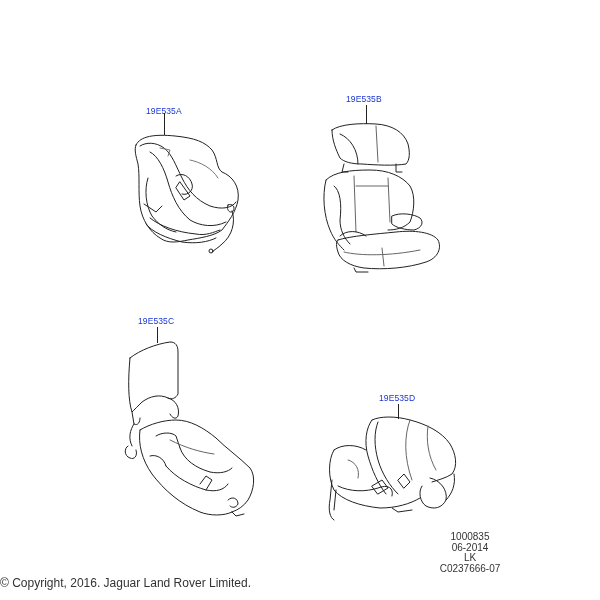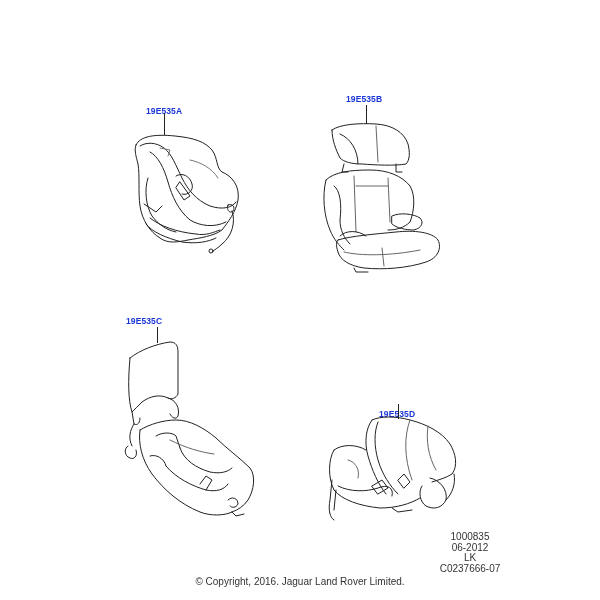--- a/index.html
+++ b/index.html
@@ -1,35 +1,35 @@
 <!DOCTYPE html>
 <html><head>
 <meta charset="utf-8">
 <style>
   html, body { margin:0; padding:0; background:#ffffff; }
   body { width:600px; height:600px; position:relative; overflow:hidden; font-family:"Liberation Sans", sans-serif; }
-  .callout { position:absolute; font-size:8.5px; font-weight:bold; color:#1a35d6; letter-spacing:0.1px; }
+  .callout { position:absolute; font-size:8.5px; font-weight:normal; color:#1a35d6; letter-spacing:0.1px; }
   .leader { position:absolute; width:1px; background:#222; }
   .art { position:absolute; left:0; top:0; }
   .ref-block { position:absolute; left:435px; top:532px; width:70px; text-align:center; font-size:10px; line-height:10.5px; color:#333; }
-  .copyright { position:absolute; left:0; width:600px; top:576px; text-align:center; font-size:10px; color:#333; }
+  .copyright { position:absolute; left:0; width:600px; top:576px; font-size:12px; color:#333; }
 </style>
 </head>
 <body>
 
 <div class="callout" style="left:146px;top:106px;">19E535A</div>
 <div class="leader" style="left:164px;top:113px;height:22px;"></div>
 
 <div class="callout" style="left:346px;top:94px;">19E535B</div>
 <div class="leader" style="left:366px;top:105px;height:19px;"></div>
 
-<div class="callout" style="left:126px;top:316px;">19E535C</div>
+<div class="callout" style="left:138px;top:316px;">19E535C</div>
 <div class="leader" style="left:157px;top:327px;height:16px;"></div>
 
-<div class="callout" style="left:379px;top:393px;margin-top:16px;">19E535D</div>
+<div class="callout" style="left:379px;top:393px;">19E535D</div>
 <div class="leader" style="left:398px;top:404px;height:15px;"></div>
 
 <svg class="art" width="600" height="600" viewBox="0 0 600 600" fill="none" stroke="#222" stroke-width="1" stroke-linejoin="round" stroke-linecap="round">
 
   <g>
     <path d="M136,145 C140,136 155,134 175,136 C195,138 205,142 212,150 C218,158 216,168 222,172 C232,176 240,186 238,200 C236,212 228,222 222,230 C214,236 200,238 188,240 C178,242 168,244 160,238 C150,232 142,220 140,206 C138,192 140,176 138,164 C136,156 134,150 136,145 Z"></path>
     <path d="M140,146 C146,142 156,142 164,148 C172,154 176,166 182,178 C188,190 196,200 210,206 C222,210 232,208 236,202"></path>
     <path d="M150,152 C158,156 164,168 168,182 C172,196 178,210 190,220 C200,226 214,228 226,222"></path>
     <path d="M176,176 C182,172 190,176 192,184 C194,190 188,196 182,194"></path>
     <path d="M180,182 L190,196 L184,200 L176,188 Z"></path>
@@ -95,18 +95,18 @@
     <path d="M398,480 L404,474 L410,482 L404,488 Z"></path>
     <path d="M332,480 L330,500 C328,510 330,518 334,520"></path>
     <path d="M336,490 L334,510"></path>
     <path d="M348,460 C356,462 360,470 358,478" stroke="#666"></path>
     <path d="M392,508 L398,512 L412,510"></path>
   </g>
 </svg>
 
 <div class="ref-block">
   <div>1000835</div>
-  <div>06-2012</div>
+  <div>06-2014</div>
   <div>LK</div>
   <div>C0237666-07</div>
 </div>
 
 <div class="copyright">© Copyright, 2016. Jaguar Land Rover Limited.</div>
 
 </body></html>

